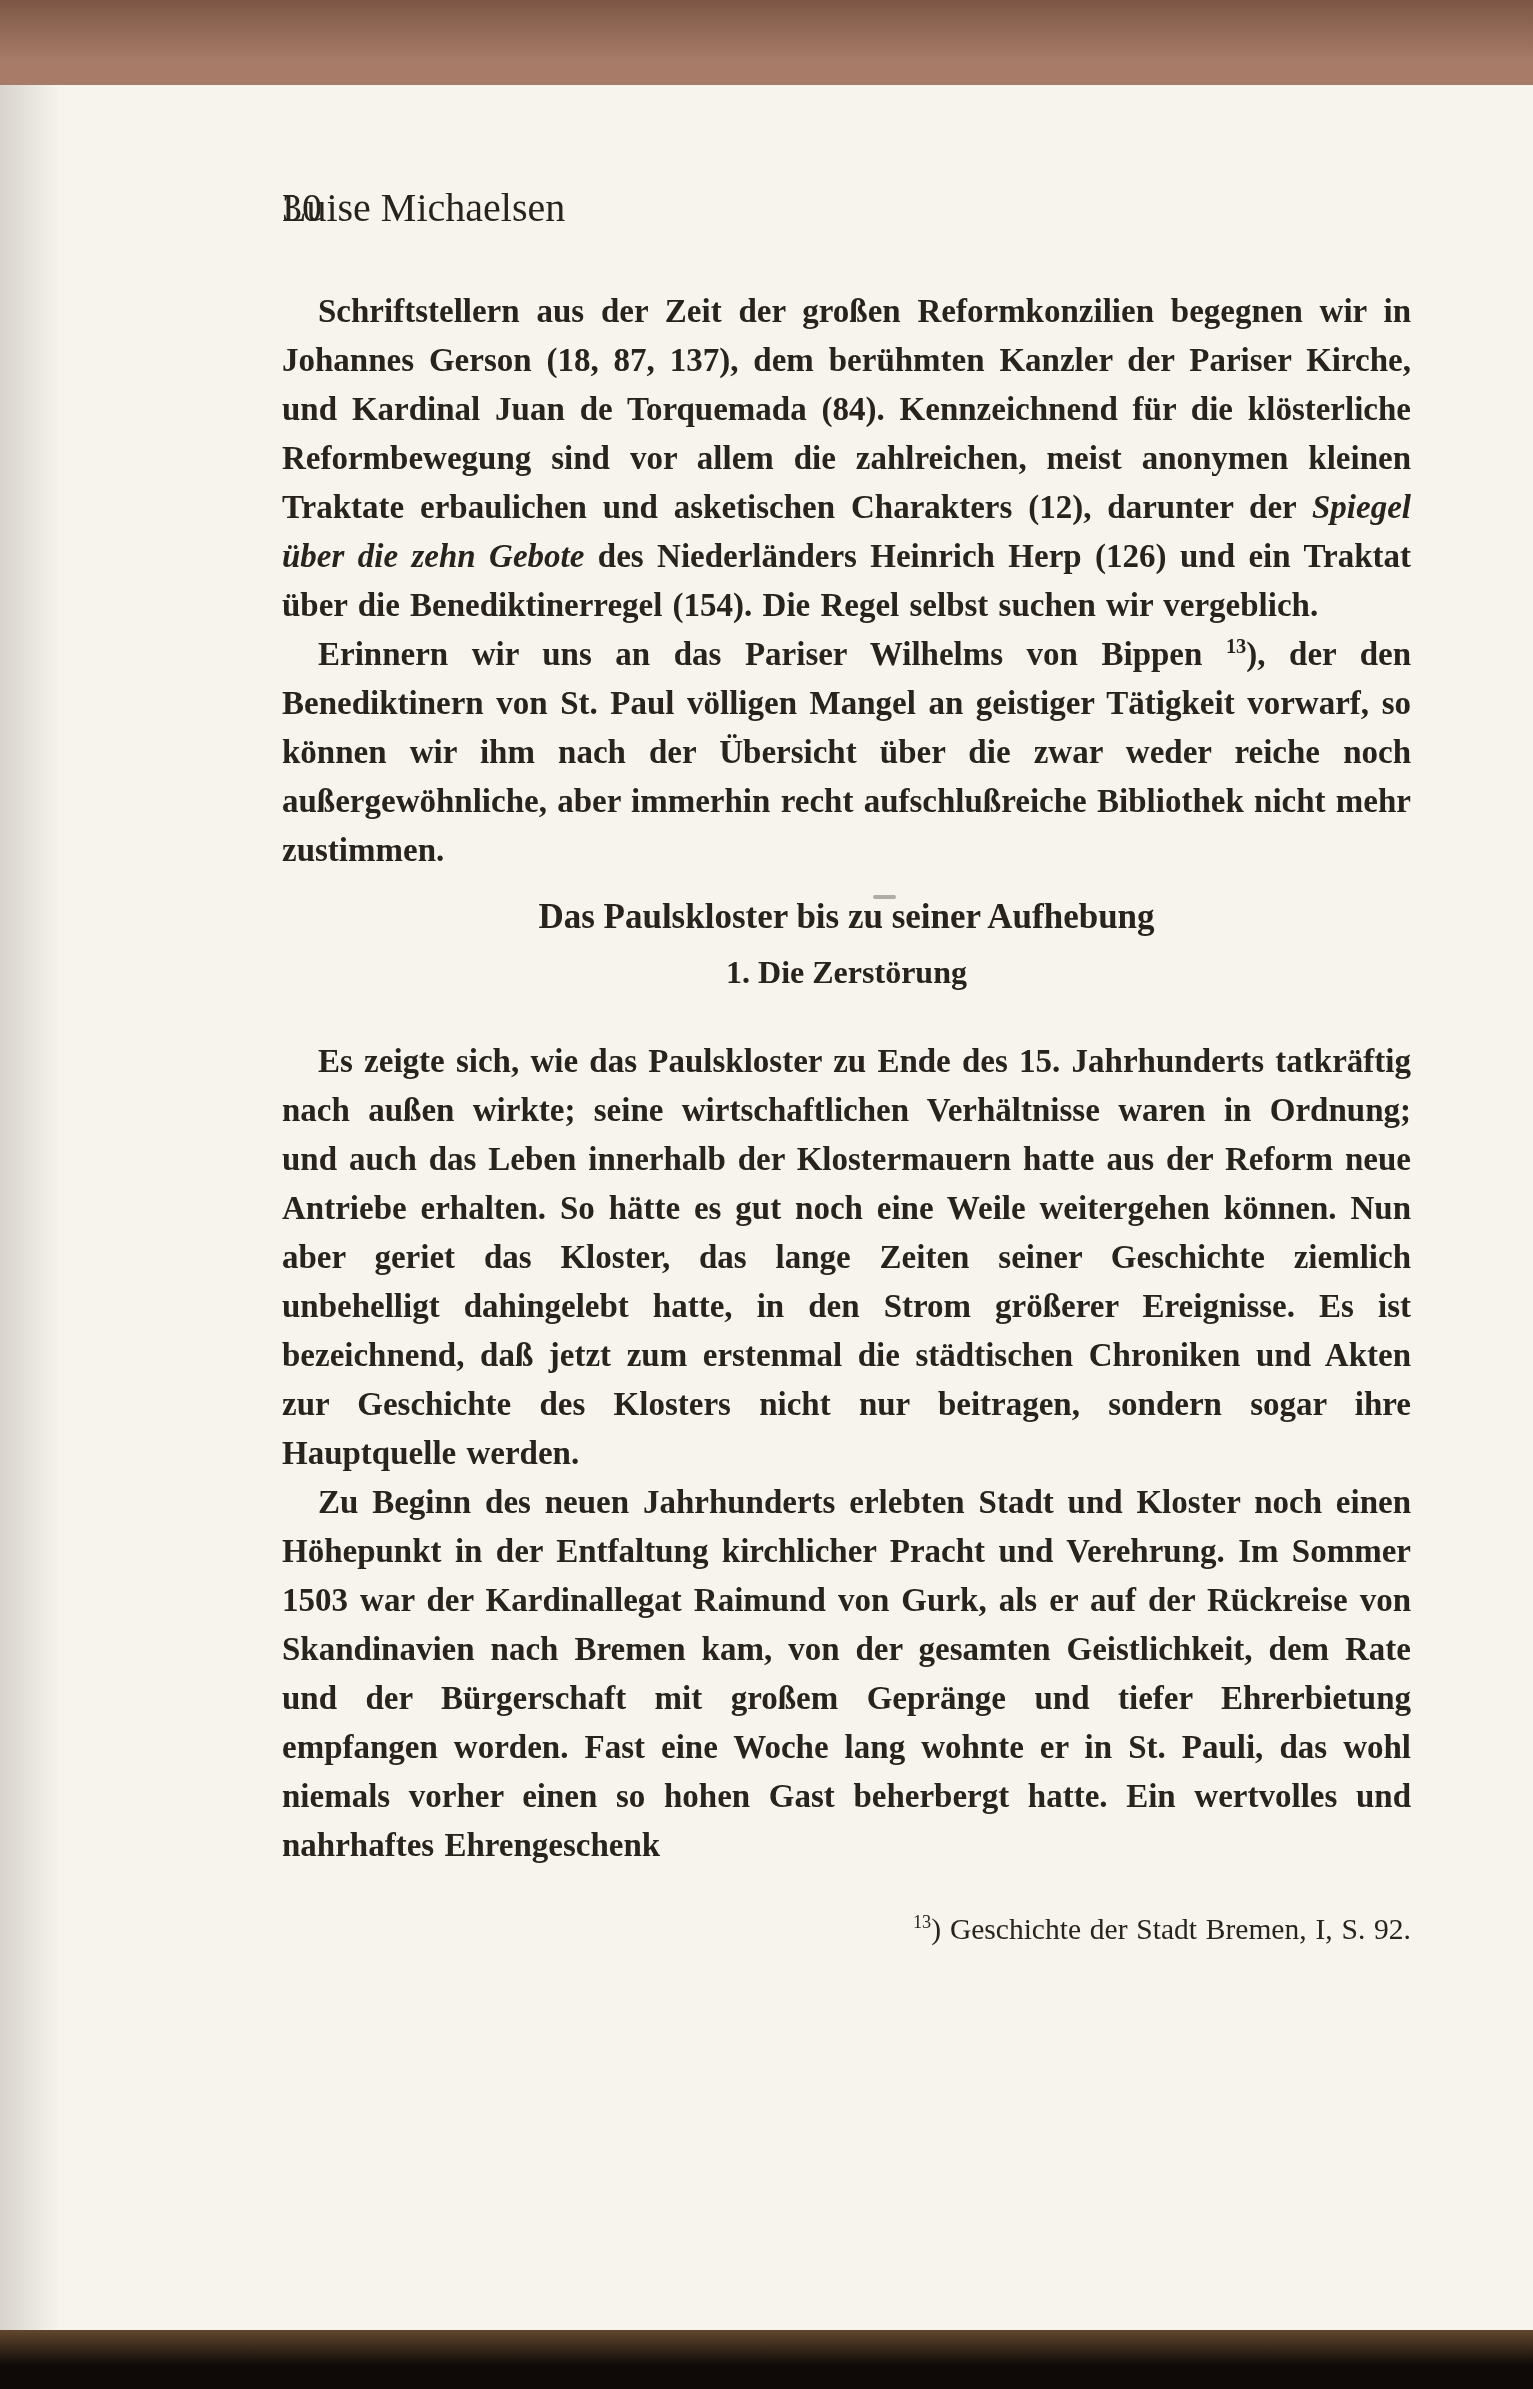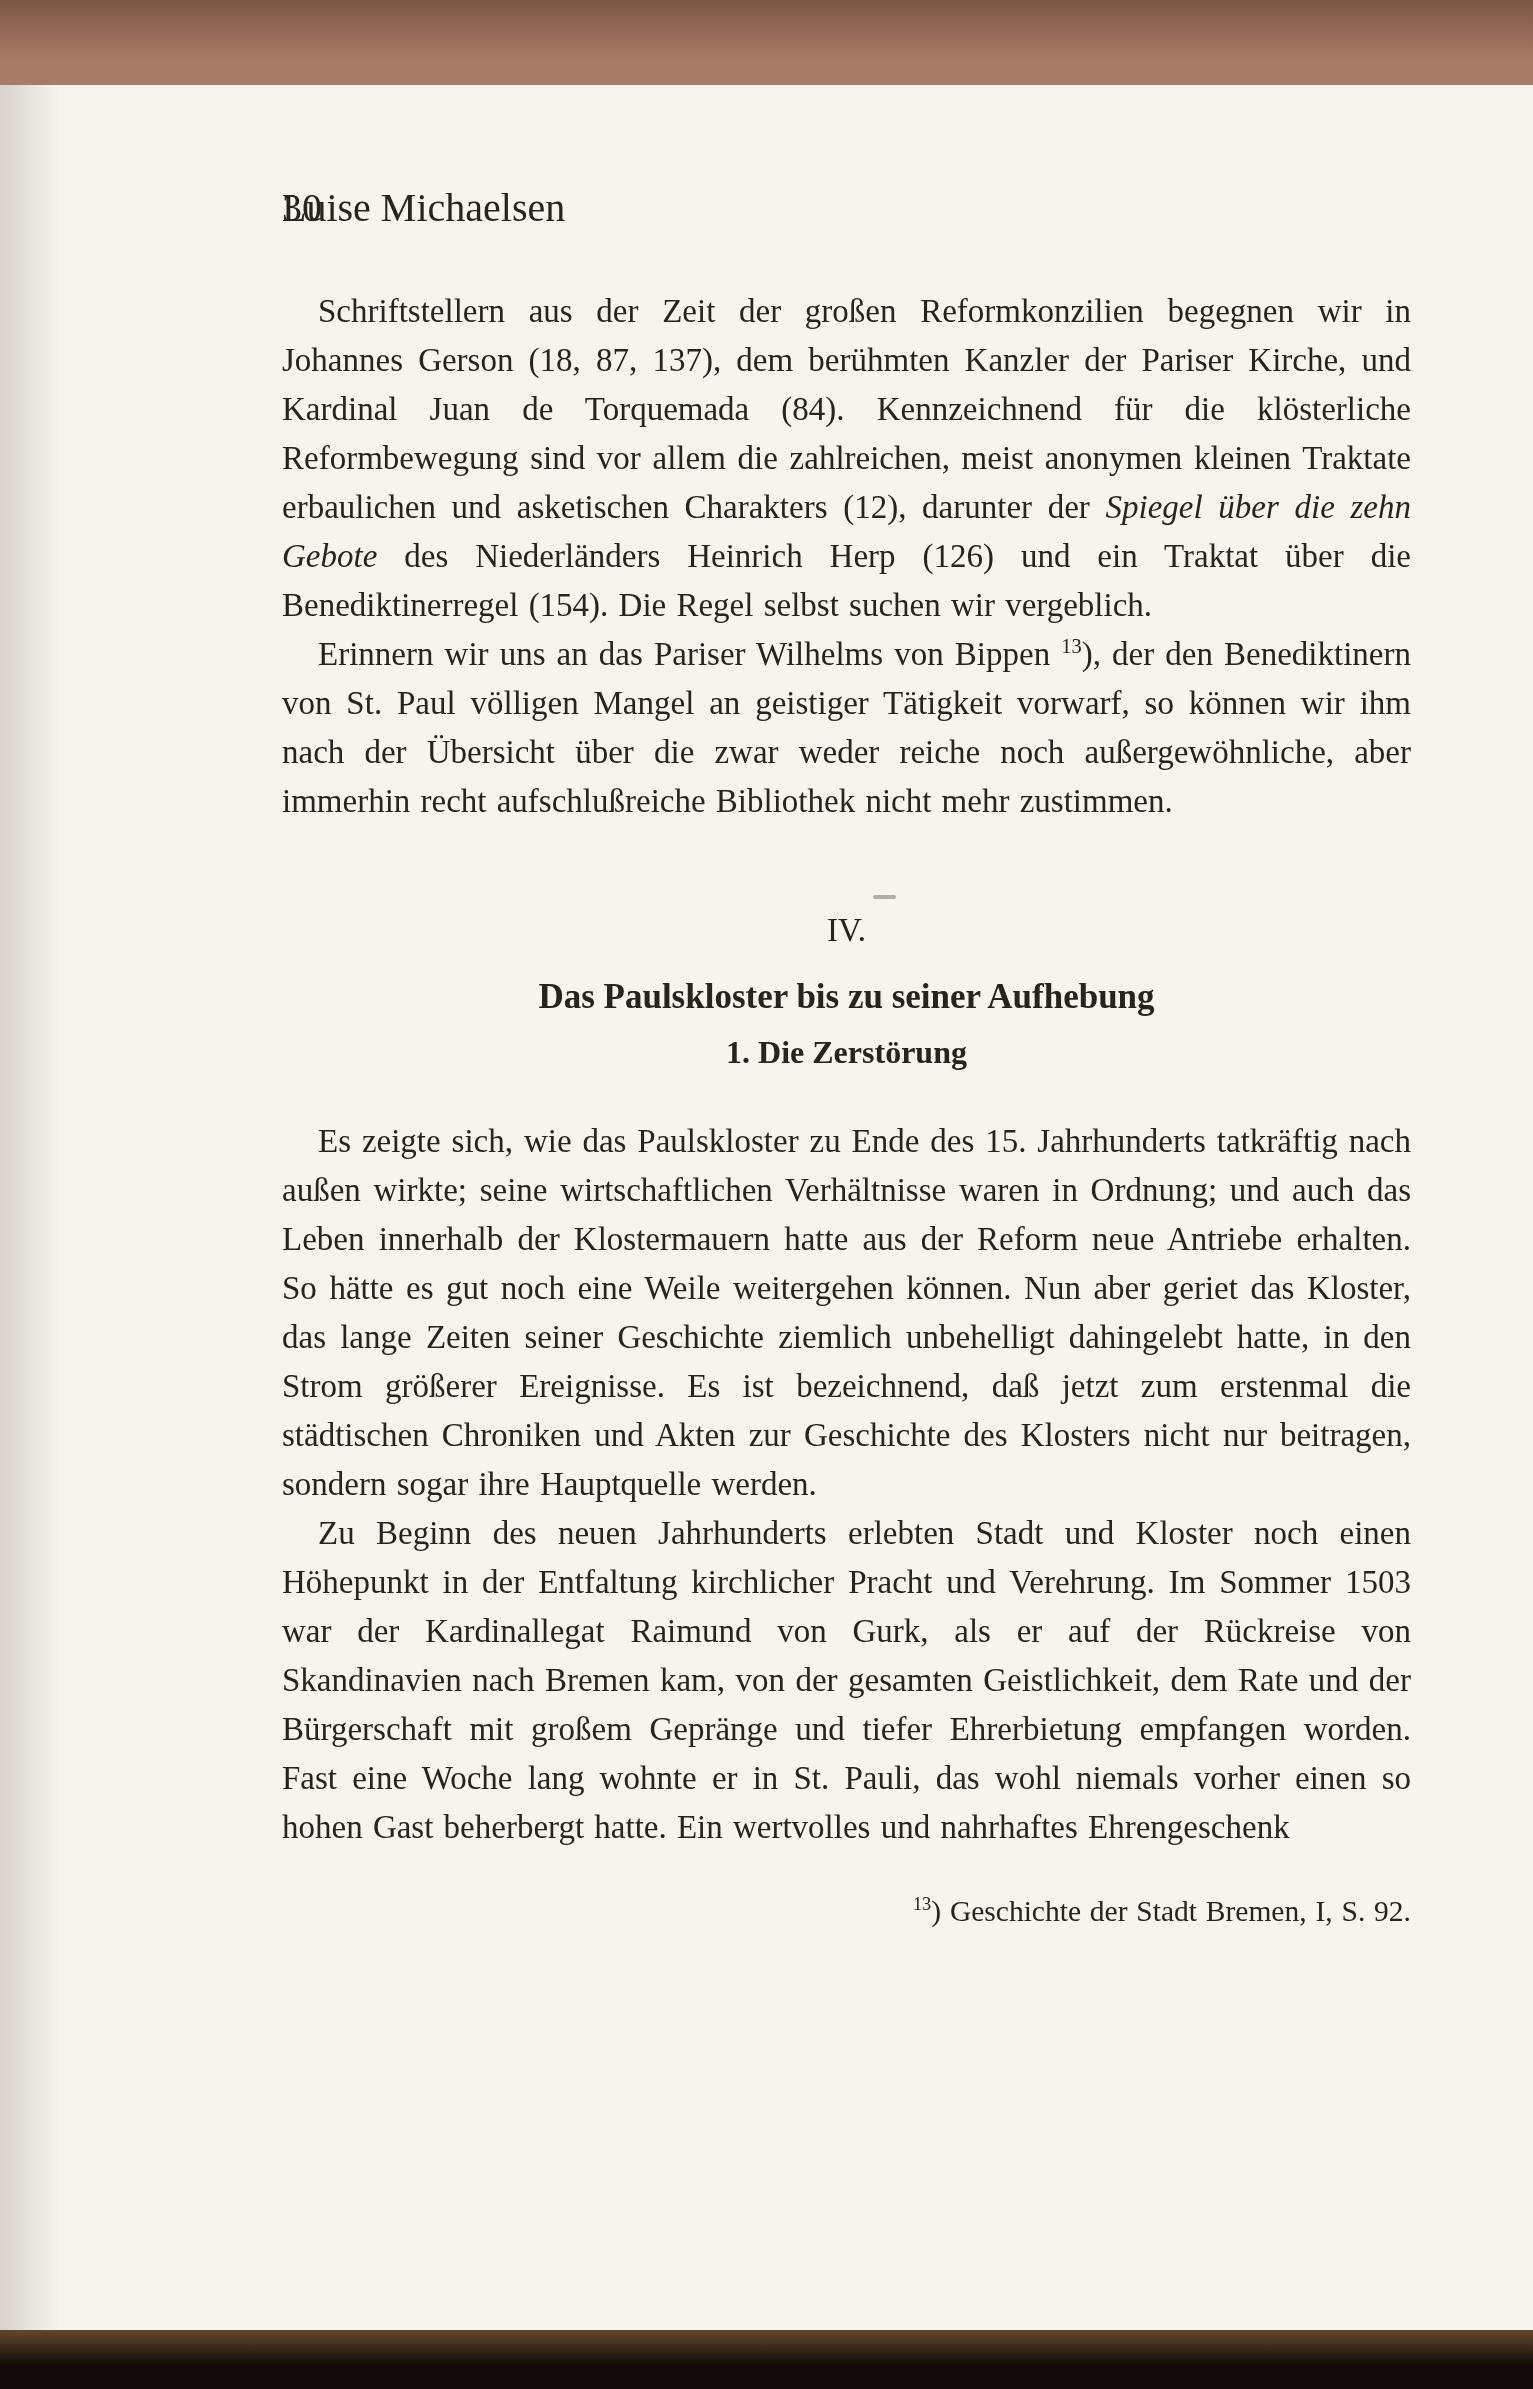--- a/index.html
+++ b/index.html
@@ -46,20 +46,21 @@
   .content {
     position: absolute; top: 287px; left: 282px; width: 1129px;
     font-size: 33px; line-height: 49px;
     text-align: justify;
     hyphens: auto;
   }
   .para {
     margin: 0;
     text-indent: 36px;
     word-spacing: 0.06em;
+    font-weight: bold;
   }
   sup { font-size: 0.62em; line-height: 0; }
 
   .section-head { text-align: center; text-indent: 0; }
   .section-numeral { margin-top: 80px; font-size: 33px; }
   .section-title  { margin: 20px 0 0 0; font-size: 35px; font-weight: bold; line-height: 43px; }
   .section-subtitle { margin: 14px 0 8px 0; font-size: 32px; font-weight: bold; line-height: 40px; }
 
   .after-section { margin-top: 45px; }
 
@@ -88,21 +89,20 @@
     <span class="page-number">30</span>
     <span class="running-title">Luise Michaelsen</span>
   </header>
 
   <main class="content">
 
     <p class="para"><span>Schriftstellern aus der Zeit der großen Reformkonzilien begegnen wir in Johannes Gerson (18, 87, 137), dem berühmten Kanzler der Pariser Kirche, und Kardinal Juan de Torquemada (84). Kennzeichnend für die klösterliche Reformbewegung sind vor allem die zahlreichen, meist anonymen kleinen Traktate erbaulichen und asketischen Charakters (12), darunter der </span><span style="font-style: italic;">Spiegel über die zehn Gebote</span><span> des Niederländers Heinrich Herp (126) und ein Traktat über die Benediktinerregel (154). Die Regel selbst suchen wir vergeblich.</span></p>
     <p class="para"><span>Erinnern wir uns an das Pariser Wilhelms von Bippen </span><sup>13</sup><span>), der den Benediktinern von St. Paul völligen Mangel an geistiger Tätigkeit vorwarf, so können wir ihm nach der Übersicht über die zwar weder reiche noch außergewöhnliche, aber immerhin recht aufschlußreiche Bibliothek nicht mehr zustimmen.</span></p>
 
     <div class="section-head">
-      <div class="section-numeral">IV.</div>
       <h2 class="section-title">Das Paulskloster bis zu seiner Aufhebung</h2>
       <h3 class="section-subtitle">1. Die Zerstörung</h3>
     </div>
 
     <p class="para after-section"><span>Es zeigte sich, wie das Paulskloster zu Ende des 15. Jahrhunderts tatkräftig nach außen wirkte; seine wirtschaftlichen Verhältnisse waren in Ordnung; und auch das Leben innerhalb der Klostermauern hatte aus der Reform neue Antriebe erhalten. So hätte es gut noch eine Weile weitergehen können. Nun aber geriet das Kloster, das lange Zeiten seiner Geschichte ziemlich unbehelligt dahingelebt hatte, in den Strom größerer Ereignisse. Es ist bezeichnend, daß jetzt zum erstenmal die städtischen Chroniken und Akten zur Geschichte des Klosters nicht nur beitragen, sondern sogar ihre Hauptquelle werden.</span></p>
     <p class="para"><span>Zu Beginn des neuen Jahrhunderts erlebten Stadt und Kloster noch einen Höhepunkt in der Entfaltung kirchlicher Pracht und Verehrung. Im Sommer 1503 war der Kardinallegat Raimund von Gurk, als er auf der Rückreise von Skandinavien nach Bremen kam, von der gesamten Geistlichkeit, dem Rate und der Bürgerschaft mit großem Gepränge und tiefer Ehrerbietung empfangen worden. Fast eine Woche lang wohnte er in St. Pauli, das wohl niemals vorher einen so hohen Gast beherbergt hatte. Ein wertvolles und nahrhaftes Ehrengeschenk</span></p>
 
     <p class="footnote"><sup>13</sup><span>) Geschichte der Stadt Bremen, I, S. 92.</span></p>
 
   </main>

